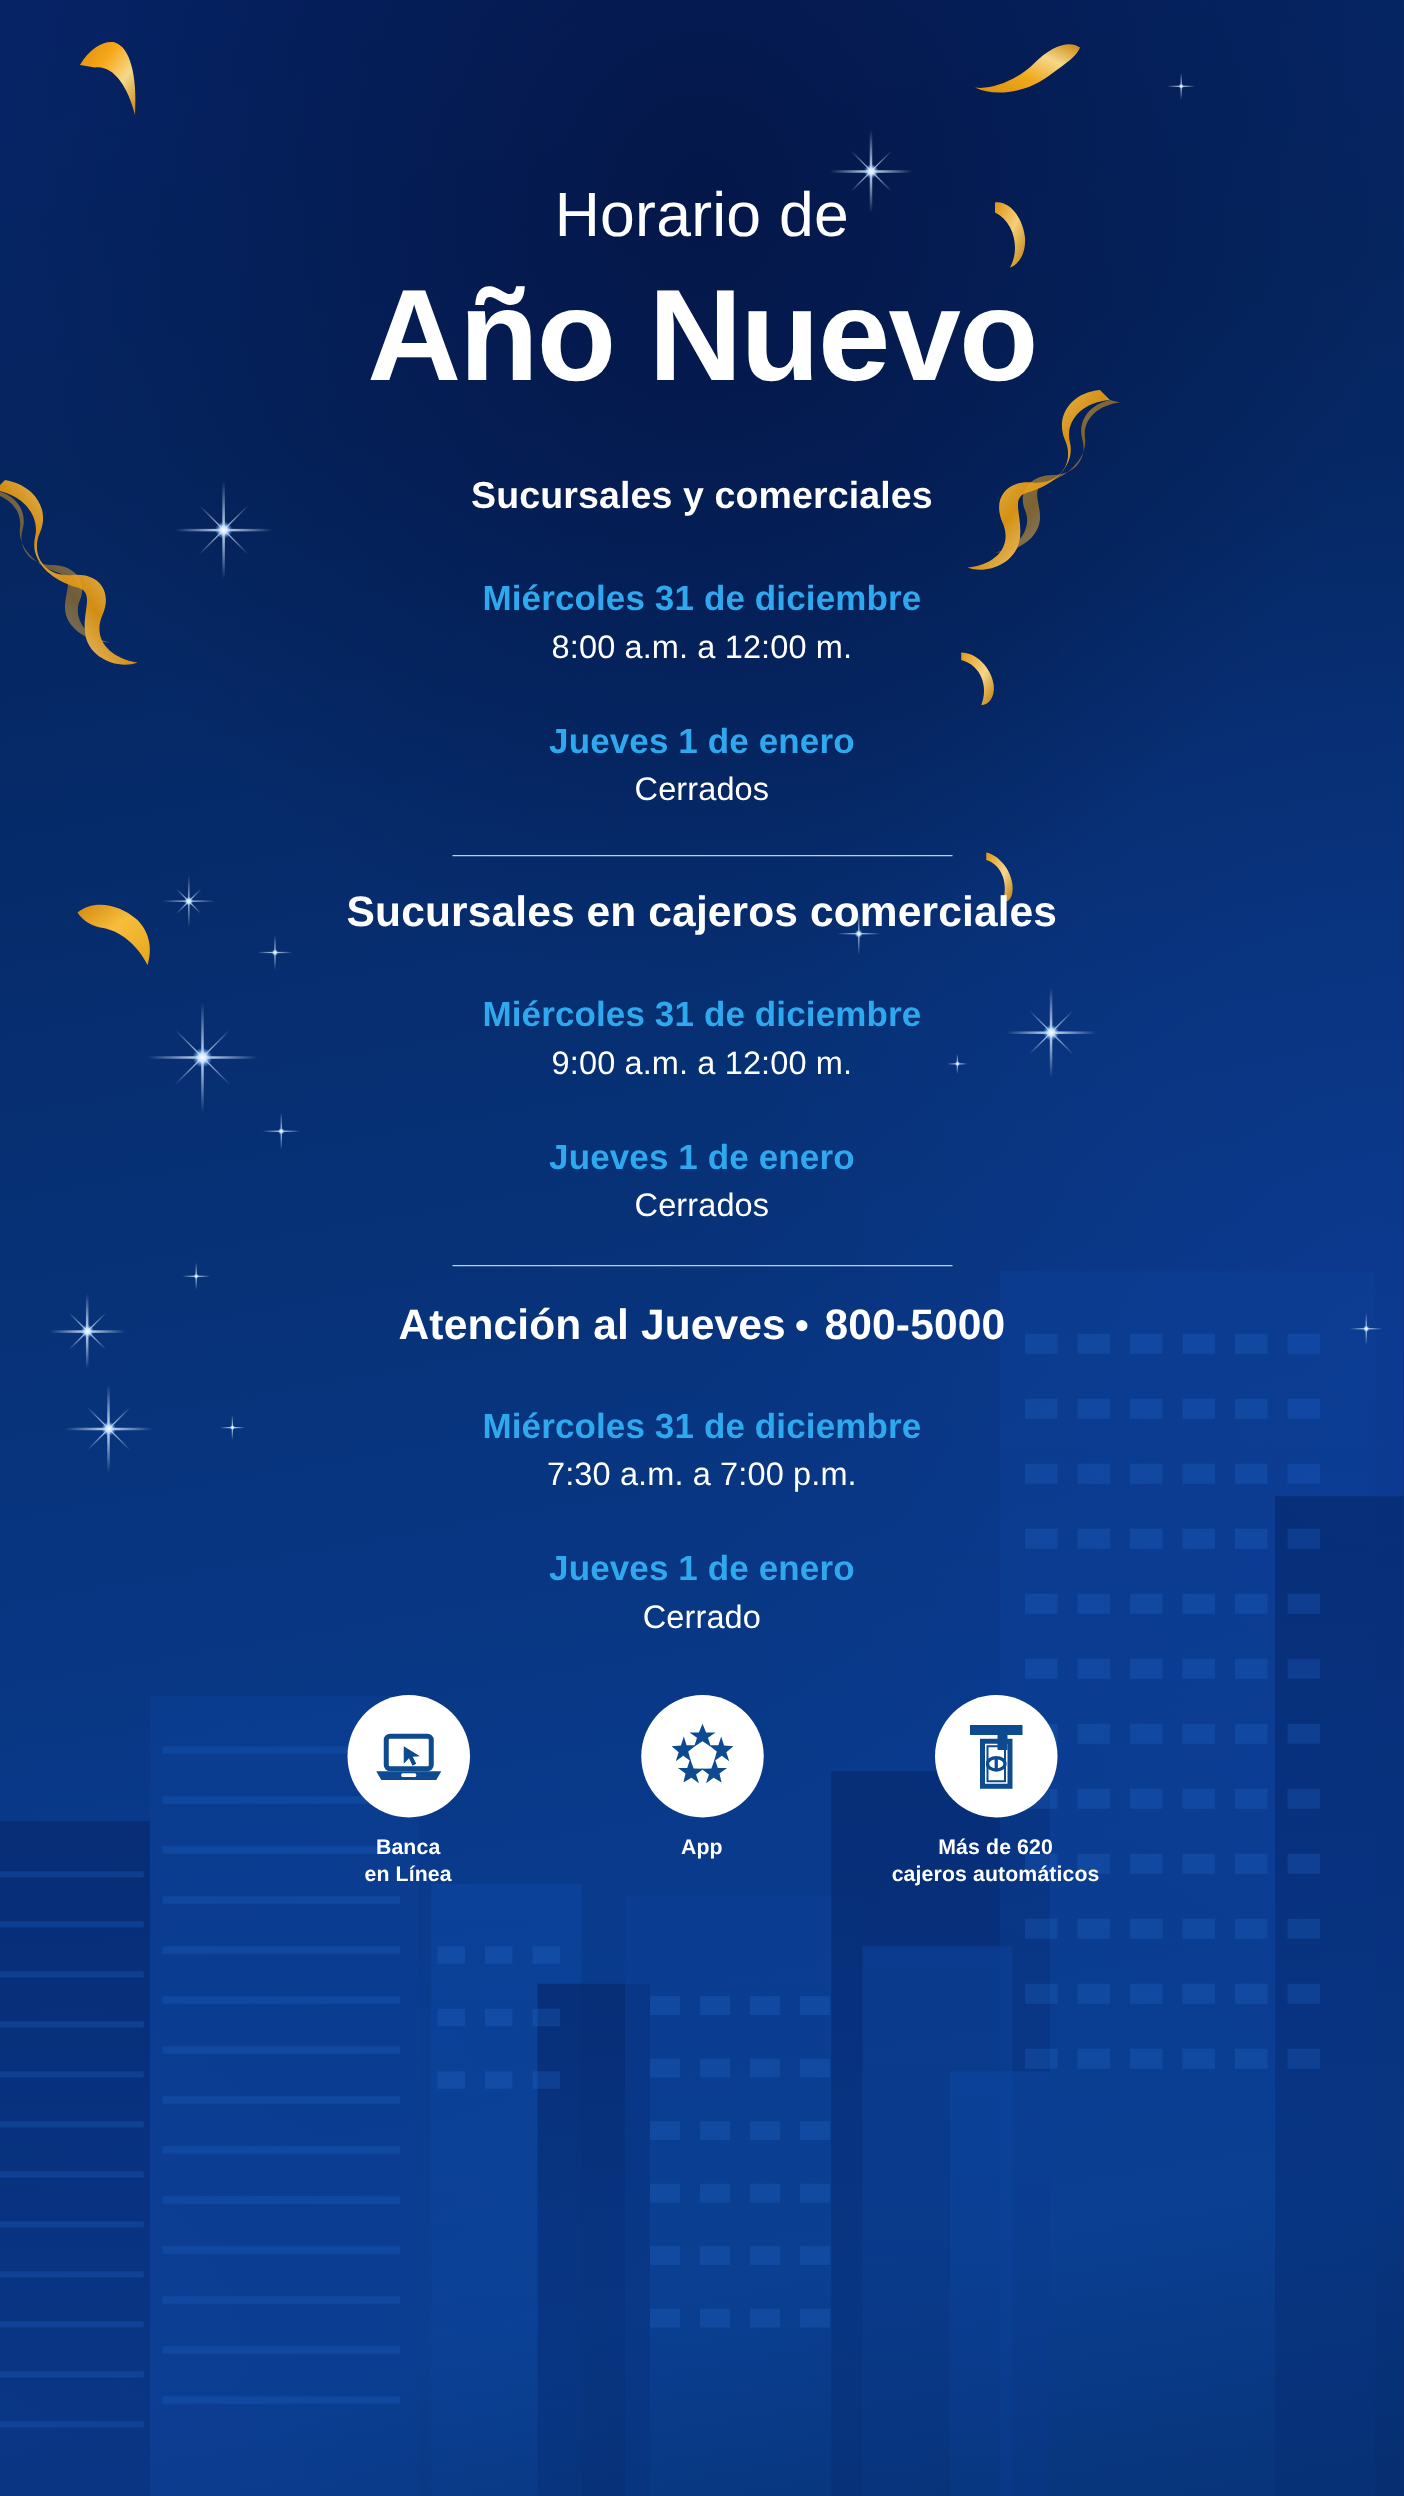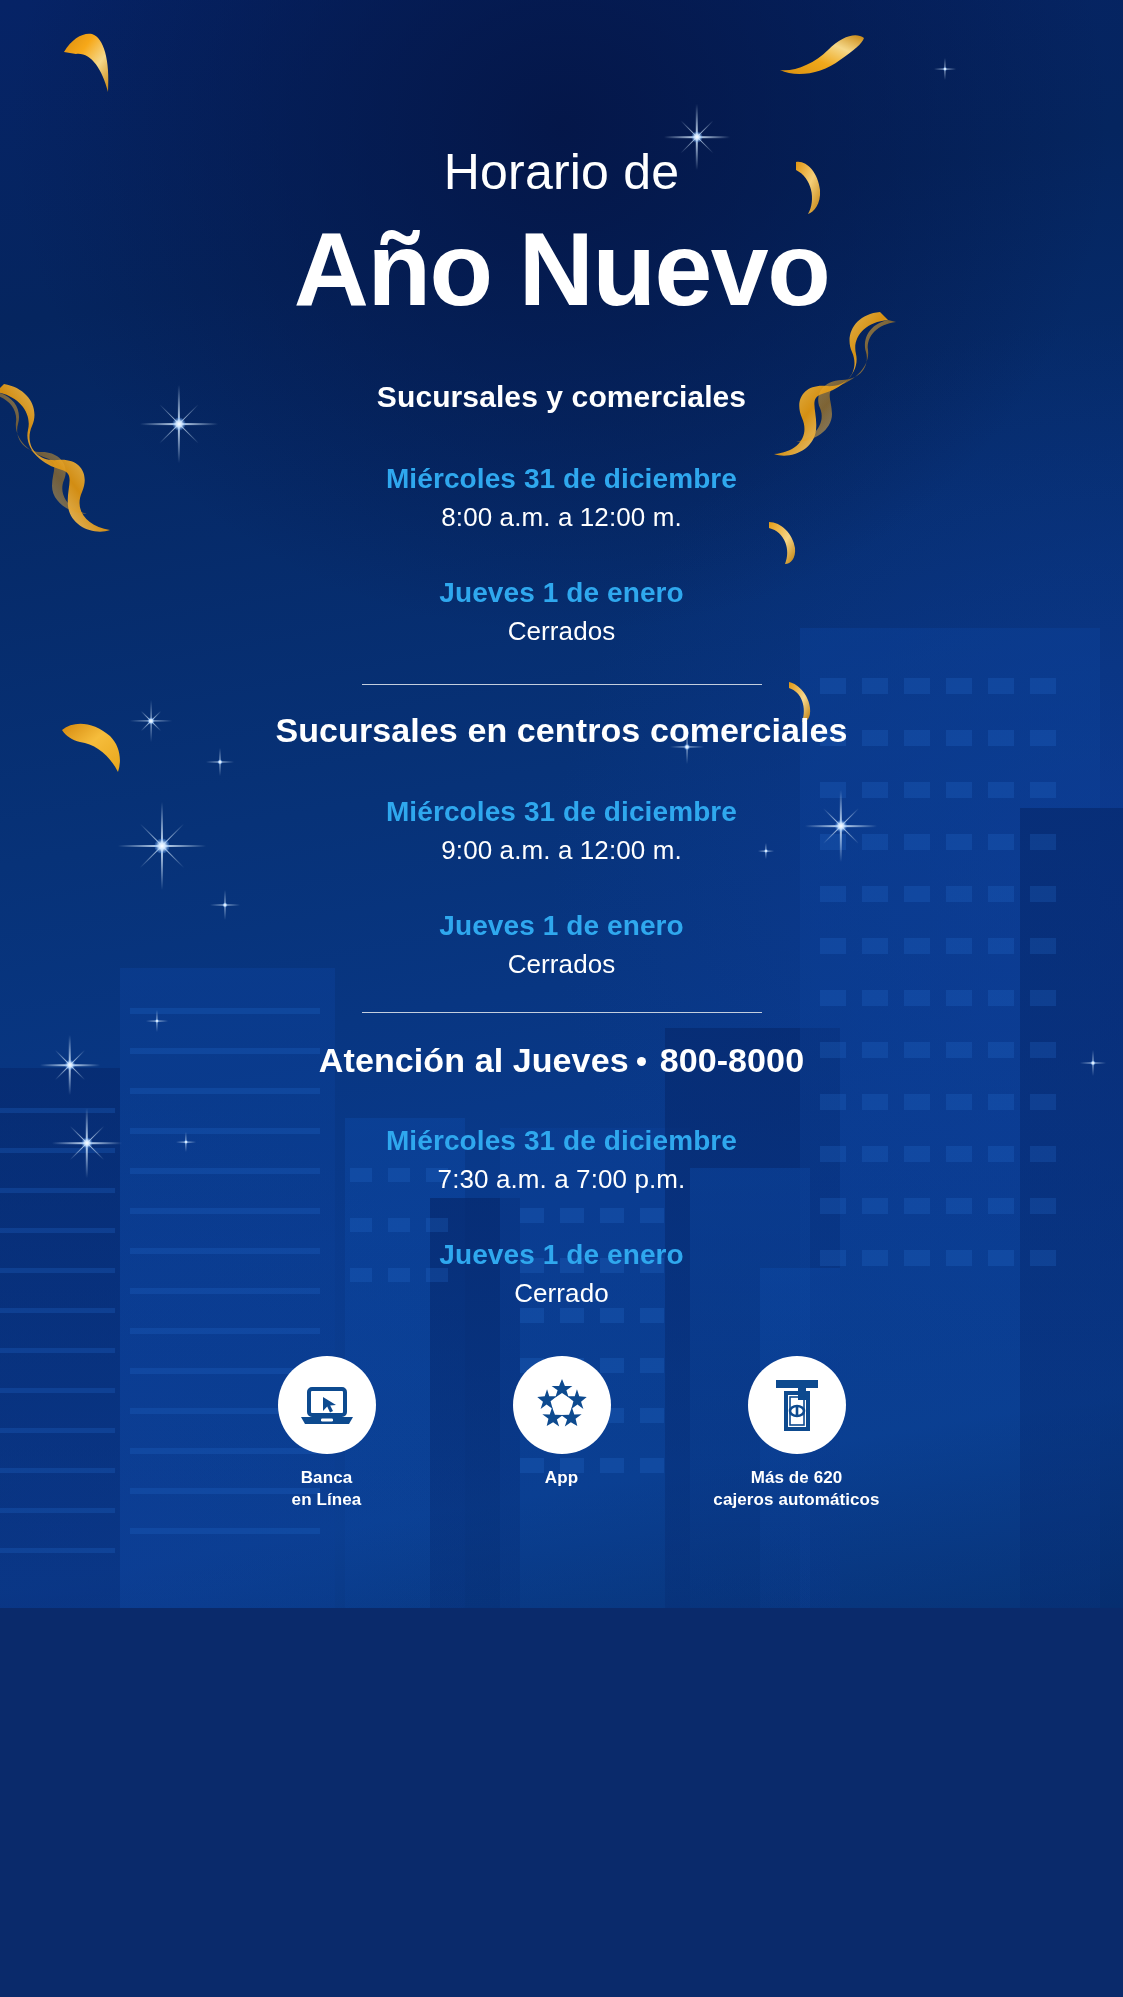--- a/index.html
+++ b/index.html
@@ -8,21 +8,21 @@
     width: 1123px;
     height: 1997px;
     overflow: hidden;
     background: #0a2a6b;
     font-family: "Liberation Sans", sans-serif;
   }
 
   #poster {
     position: relative;
     width: 1123px;
-    height: 1608px;
+    height: 1997px;
     overflow: hidden;
     background:
       radial-gradient(ellipse 70% 45% at 50% 8%, rgba(4,22,72,0.95) 0%, rgba(4,22,72,0.0) 70%),
       radial-gradient(ellipse 60% 40% at 5% 95%, rgba(14,60,150,0.55) 0%, rgba(14,60,150,0) 70%),
       radial-gradient(ellipse 70% 50% at 98% 55%, rgba(16,62,158,0.55) 0%, rgba(16,62,158,0) 70%),
       linear-gradient(170deg, #062366 0%, #05255f 18%, #073278 48%, #093a8c 72%, #0a3f90 88%, #06306f 100%);
   }
 
   
   #skyline {
@@ -571,38 +571,38 @@
 
       <div style="margin-top:44px;">
         <div class="day">Jueves 1 de enero</div>
         <div class="hours">Cerrados</div>
       </div>
 
       <div class="divider" style="margin-top:37px;"></div>
     </div>
 
     <div class="section" style="margin-top:26px;">
-      <div class="sec-head big">Sucursales en centros comerciales</div>
+      <div class="sec-head big">Sucursales en cajeros comerciales</div>
 
       <div style="margin-top:46px;">
         <div class="day">Miércoles 31 de diciembre</div>
         <div class="hours">9:00 a.m. a 12:00 m.</div>
       </div>
 
       <div style="margin-top:44px;">
         <div class="day">Jueves 1 de enero</div>
         <div class="hours">Cerrados</div>
       </div>
 
       <div class="divider" style="margin-top:32px;"></div>
     </div>
 
     <div class="section" style="margin-top:28px;">
       <div class="sec-head phone">
-        <span>Atención al Jueves</span><span class="dot"></span><span>800-8000</span>
+        <span>Atención al Jueves</span><span class="dot"></span><span>800-5000</span>
       </div>
 
       <div style="margin-top:45px;">
         <div class="day">Miércoles 31 de diciembre</div>
         <div class="hours">7:30 a.m. a 7:00 p.m.</div>
       </div>
 
       <div style="margin-top:44px;">
         <div class="day">Jueves 1 de enero</div>
         <div class="hours">Cerrado</div>

